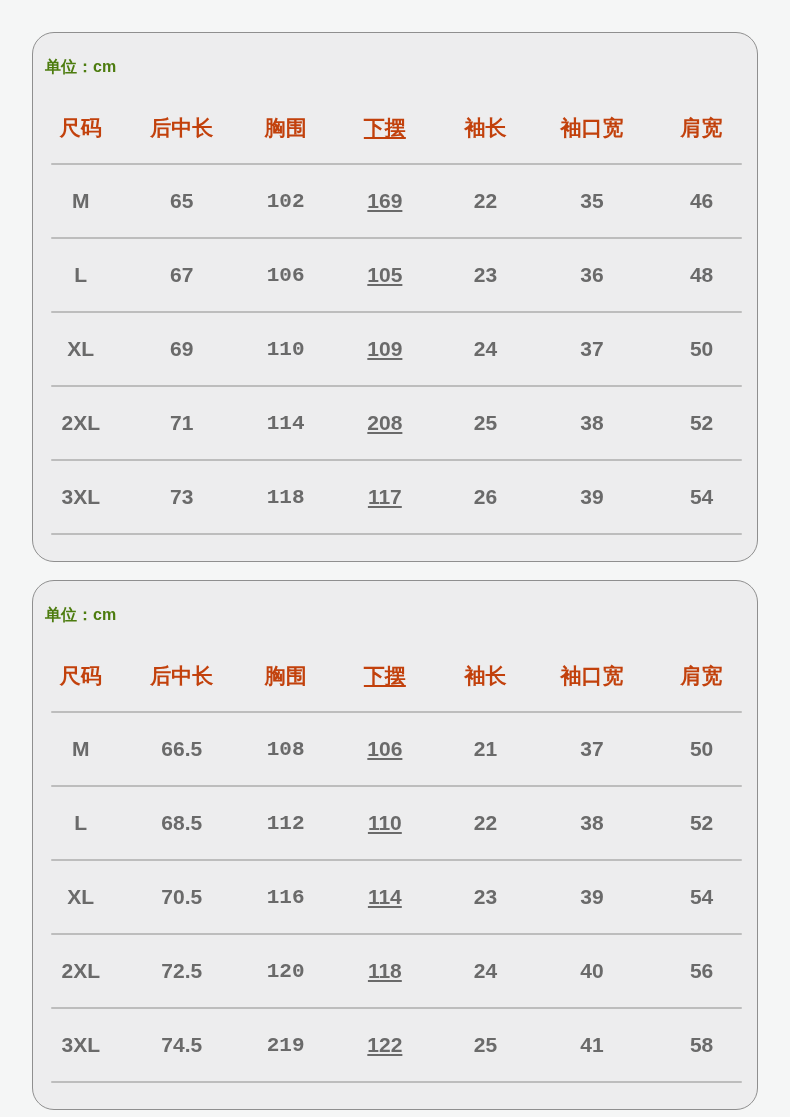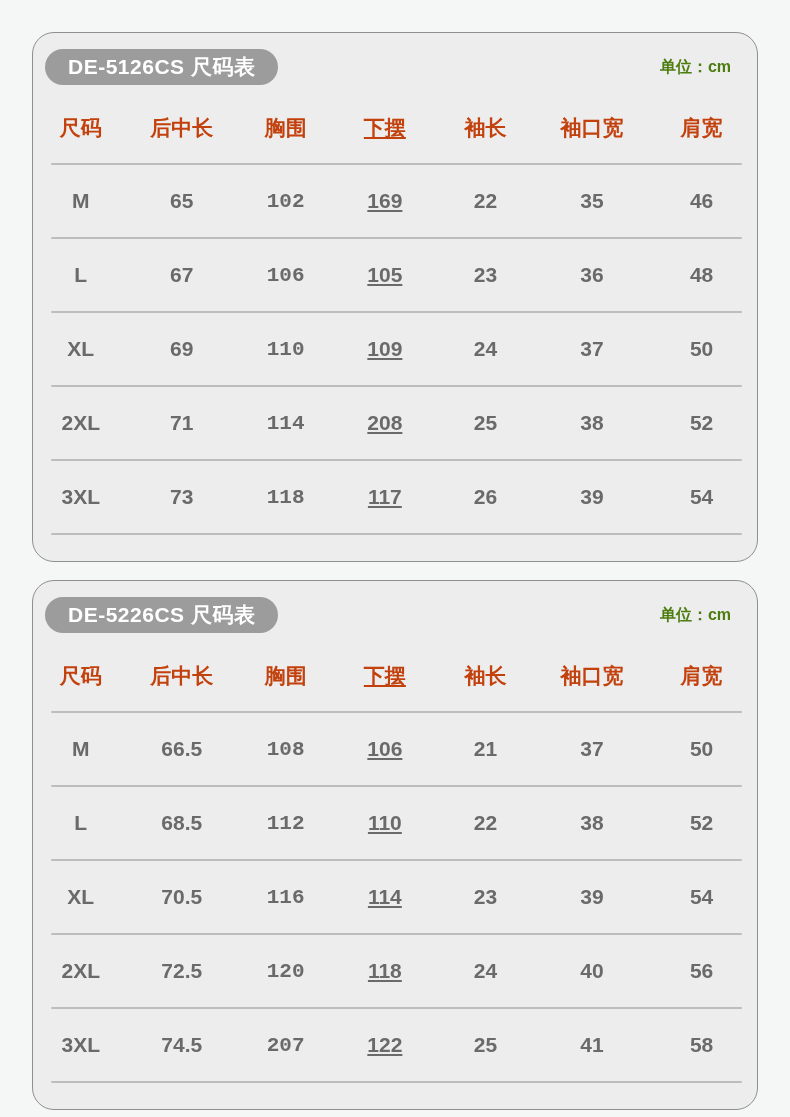--- a/index.html
+++ b/index.html
@@ -85,21 +85,20 @@
     border-radius: 1px;
   }
 </style>
 </head>
 <body>
 
 <div class="page">
 
   <section class="card">
     <div class="card-head">
-      <div class="badge">DE-5126CS 尺码表</div>
       <div class="unit">单位：cm</div>
     </div>
     <div class="thead">
       <div class="cell c0">尺码</div>
       <div class="cell c1">后中长</div>
       <div class="cell c2">胸围</div>
       <div class="cell c3">下摆</div>
       <div class="cell c4">袖长</div>
       <div class="cell c5">袖口宽</div>
       <div class="cell c6">肩宽</div>
@@ -154,21 +153,20 @@
           <div class="cell c4">26</div>
           <div class="cell c5">39</div>
           <div class="cell c6">54</div>
         </div>
         <div class="divider"></div>
       </div>
   </section>
 
   <section class="card">
     <div class="card-head">
-      <div class="badge">DE-5226CS 尺码表</div>
       <div class="unit">单位：cm</div>
     </div>
     <div class="thead">
       <div class="cell c0">尺码</div>
       <div class="cell c1">后中长</div>
       <div class="cell c2">胸围</div>
       <div class="cell c3">下摆</div>
       <div class="cell c4">袖长</div>
       <div class="cell c5">袖口宽</div>
       <div class="cell c6">肩宽</div>
@@ -211,21 +209,21 @@
           <div class="cell c2">120</div>
           <div class="cell c3">118</div>
           <div class="cell c4">24</div>
           <div class="cell c5">40</div>
           <div class="cell c6">56</div>
         </div>
         <div class="divider"></div>
         <div class="trow">
           <div class="cell c0">3XL</div>
           <div class="cell c1">74.5</div>
-          <div class="cell c2">207</div>
+          <div class="cell c2">219</div>
           <div class="cell c3">122</div>
           <div class="cell c4">25</div>
           <div class="cell c5">41</div>
           <div class="cell c6">58</div>
         </div>
         <div class="divider"></div>
       </div>
   </section>
 
 </div>

